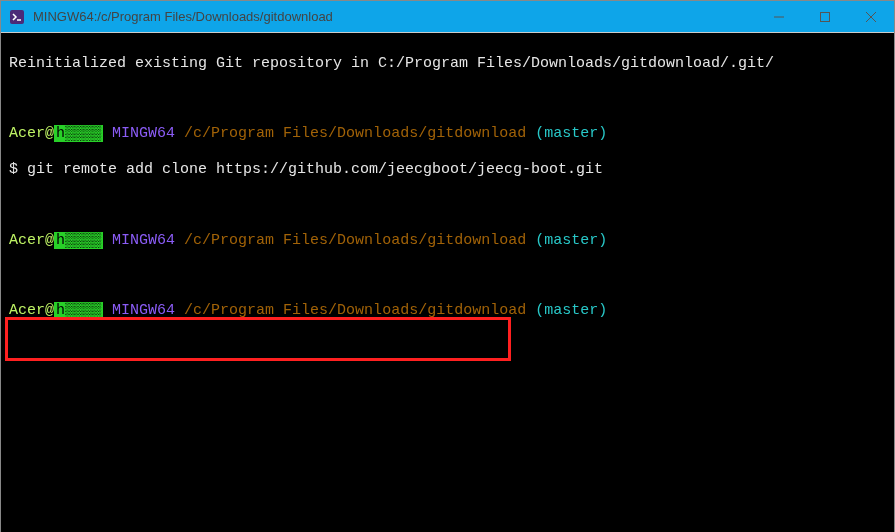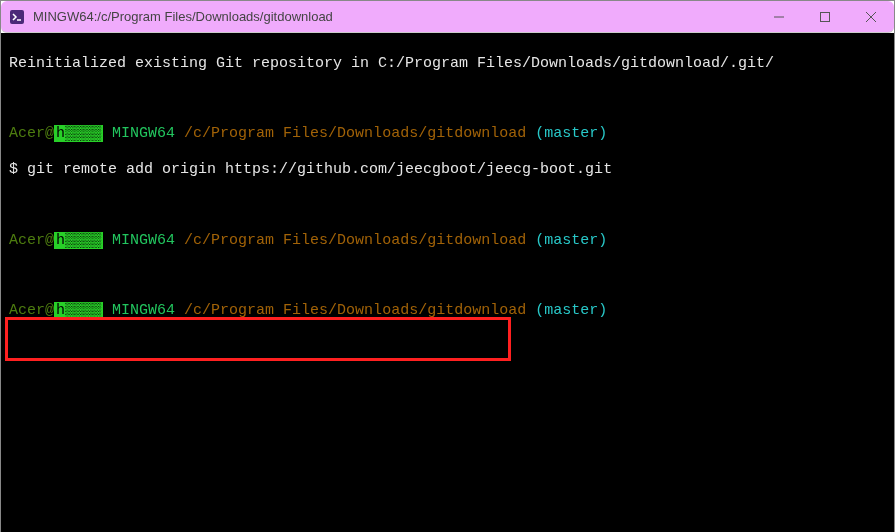--- a/index.html
+++ b/index.html
@@ -14,29 +14,28 @@
   .window {
     width: 895px;
     height: 532px;
     background: #fff;
     border: 1px solid #888;
     display: flex;
     flex-direction: column;
   }
   .titlebar {
     height: 32px;
-    background: #f0abfc;
+    background: #0ea5e9;
     display: flex;
     align-items: center;
     padding-left: 8px;
     border-bottom: 1px solid #ccc;
     font-family: "Segoe UI", sans-serif;
     font-size: 13px;
     color: #444;
-    border-radius: 6px;
   }
   .titlebar .app-icon {
     width: 16px; height: 16px;
     margin-right: 8px;
     display: flex; align-items: center; justify-content: center;
   }
   .titlebar .title { flex: 0 0 auto; }
   .titlebar .spacer { flex: 1 1 auto; }
   .win-btn {
     width: 46px; height: 32px;
@@ -49,22 +48,22 @@
     background: #000;
     padding: 4px 8px 8px 8px;
     font-size: 15px;
     line-height: 1.18;
     color: #e6e6e6;
     white-space: pre-wrap;
     word-break: break-all;
     position: relative;
   }
   .line { display: block; font-family: Liberation Mono, monospace; }
-  .c-green  { color: #4d7c0f; }
-  .c-purple { color: #22c55e; }
+  .c-green  { color: #bef264; }
+  .c-purple { color: #8b5cf6; }
   .c-yellow { color: #a16207; }
   .c-cyan   { color: #28c8c8; }
   .c-white  { color: #e6e6e6; }
   .c-host   { background: #28d028; color: #000; padding: 0 2px; }
 
   .highlight-box {
     position: absolute;
     border: 3px solid #ff2020;
     pointer-events: none;
     left: 4px;
@@ -102,21 +101,21 @@
           <line x1="0" y1="0" x2="10" y2="10" stroke="currentColor" stroke-width="1"></line>
           <line x1="10" y1="0" x2="0" y2="10" stroke="currentColor" stroke-width="1"></line>
         </svg>
     </div>
   </div>
 
   <div class="terminal">
 <span class="line c-white">Reinitialized existing Git repository in C:/Program Files/Downloads/gitdownload/.git/</span>
 <span class="line"> </span>
 <span class="line"><span class="c-green">Acer</span><span class="c-green">@</span><span class="c-host">h▒▒▒▒</span> <span class="c-purple">MINGW64</span> <span class="c-yellow">/c/Program Files/Downloads/gitdownload</span> <span class="c-cyan">(</span><span class="c-cyan">master</span><span class="c-cyan">)</span></span>
-<span class="line"><span class="c-white">$</span> <span class="c-white">git remote add origin https://github.com/jeecgboot/jeecg-boot.git</span></span>
+<span class="line"><span class="c-white">$</span> <span class="c-white">git remote add clone https://github.com/jeecgboot/jeecg-boot.git</span></span>
 <span class="line"> </span>
 <span class="line"><span class="c-green">Acer</span><span class="c-green">@</span><span class="c-host">h▒▒▒▒</span> <span class="c-purple">MINGW64</span> <span class="c-yellow">/c/Program Files/Downloads/gitdownload</span> <span class="c-cyan">(</span><span class="c-cyan">master</span><span class="c-cyan">)</span></span>
 <span class="line"> </span>
 <span class="line"><span class="c-green">Acer</span><span class="c-green">@</span><span class="c-host">h▒▒▒▒</span> <span class="c-purple">MINGW64</span> <span class="c-yellow">/c/Program Files/Downloads/gitdownload</span> <span class="c-cyan">(</span><span class="c-cyan">master</span><span class="c-cyan">)</span></span>
 
 
 
 
 
 

